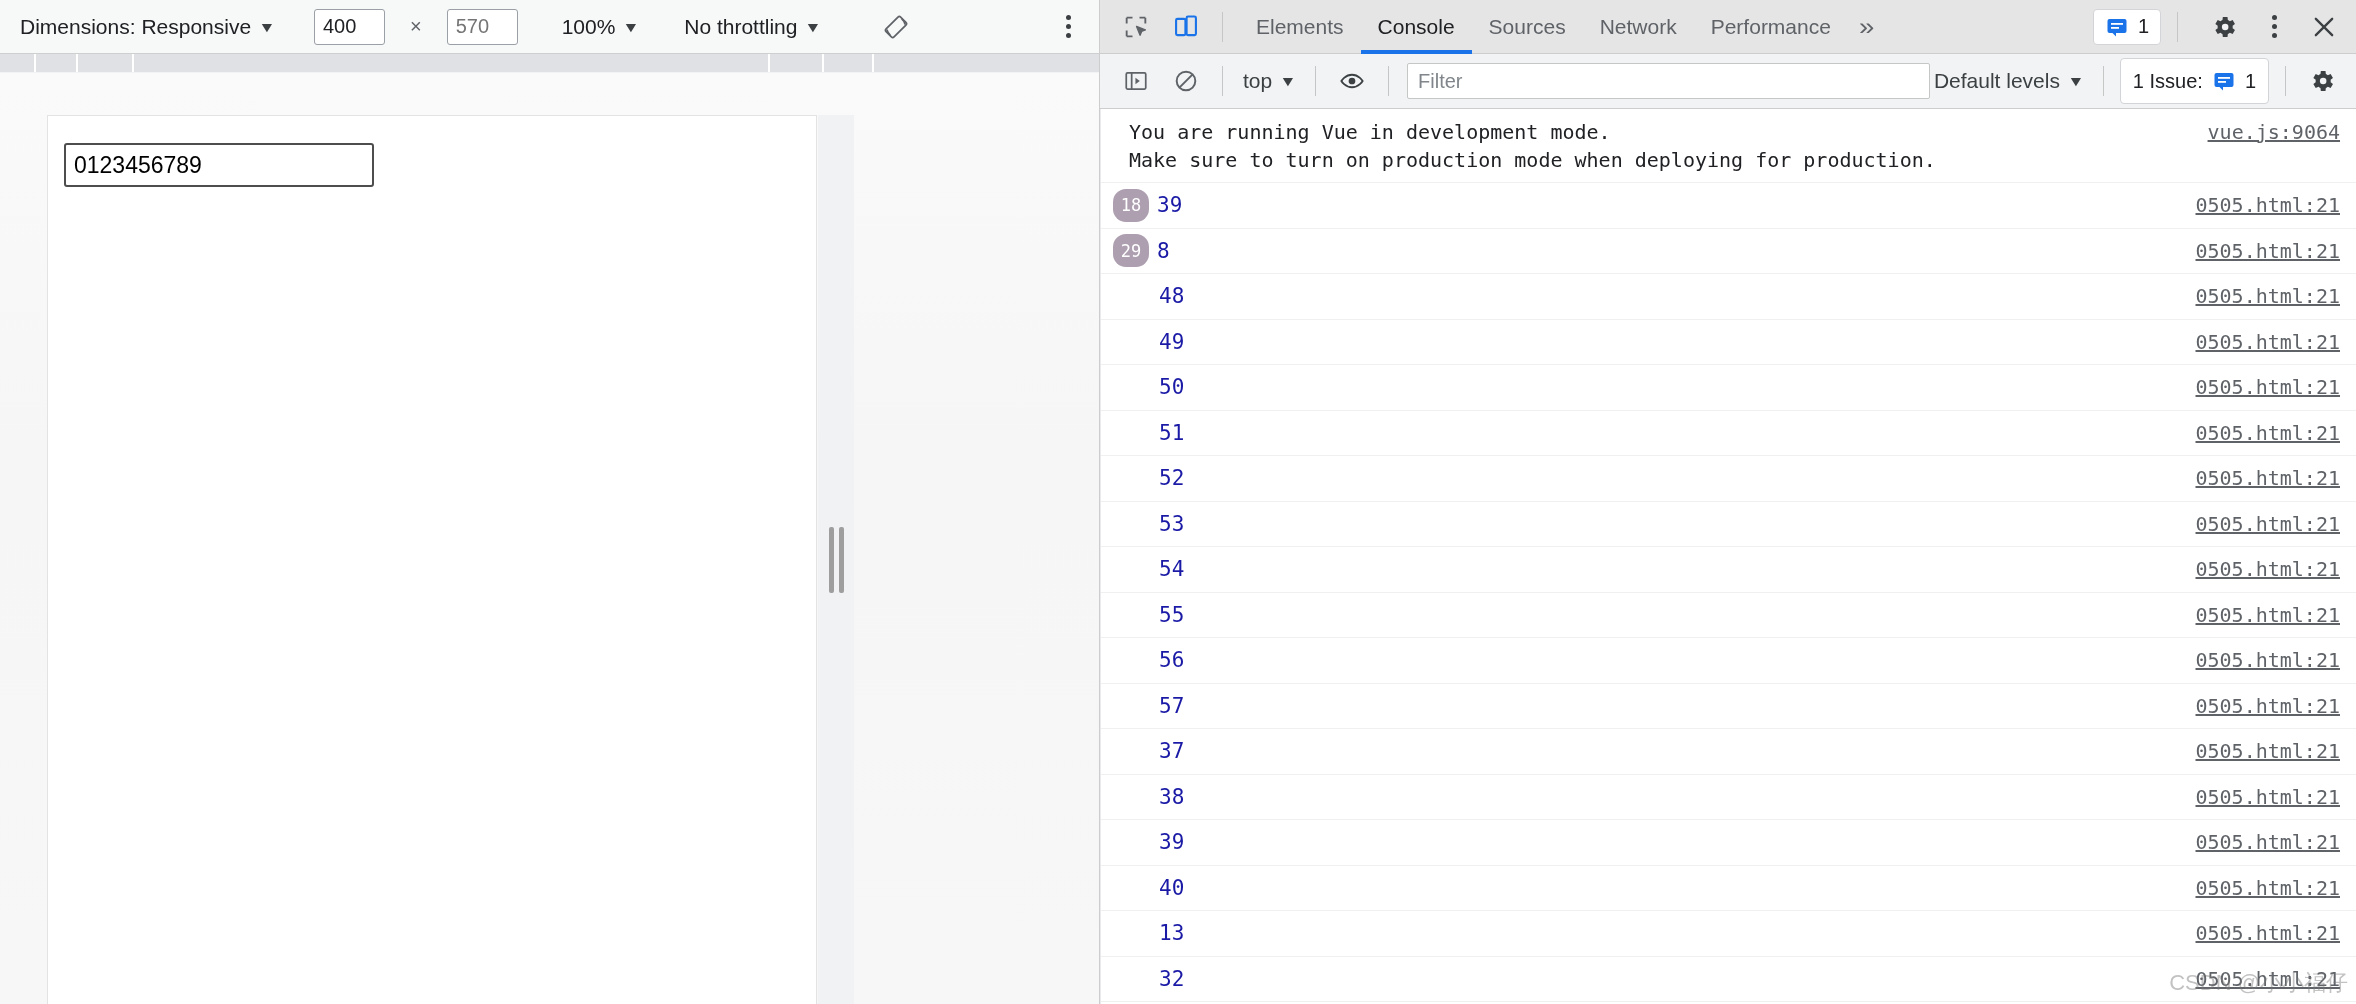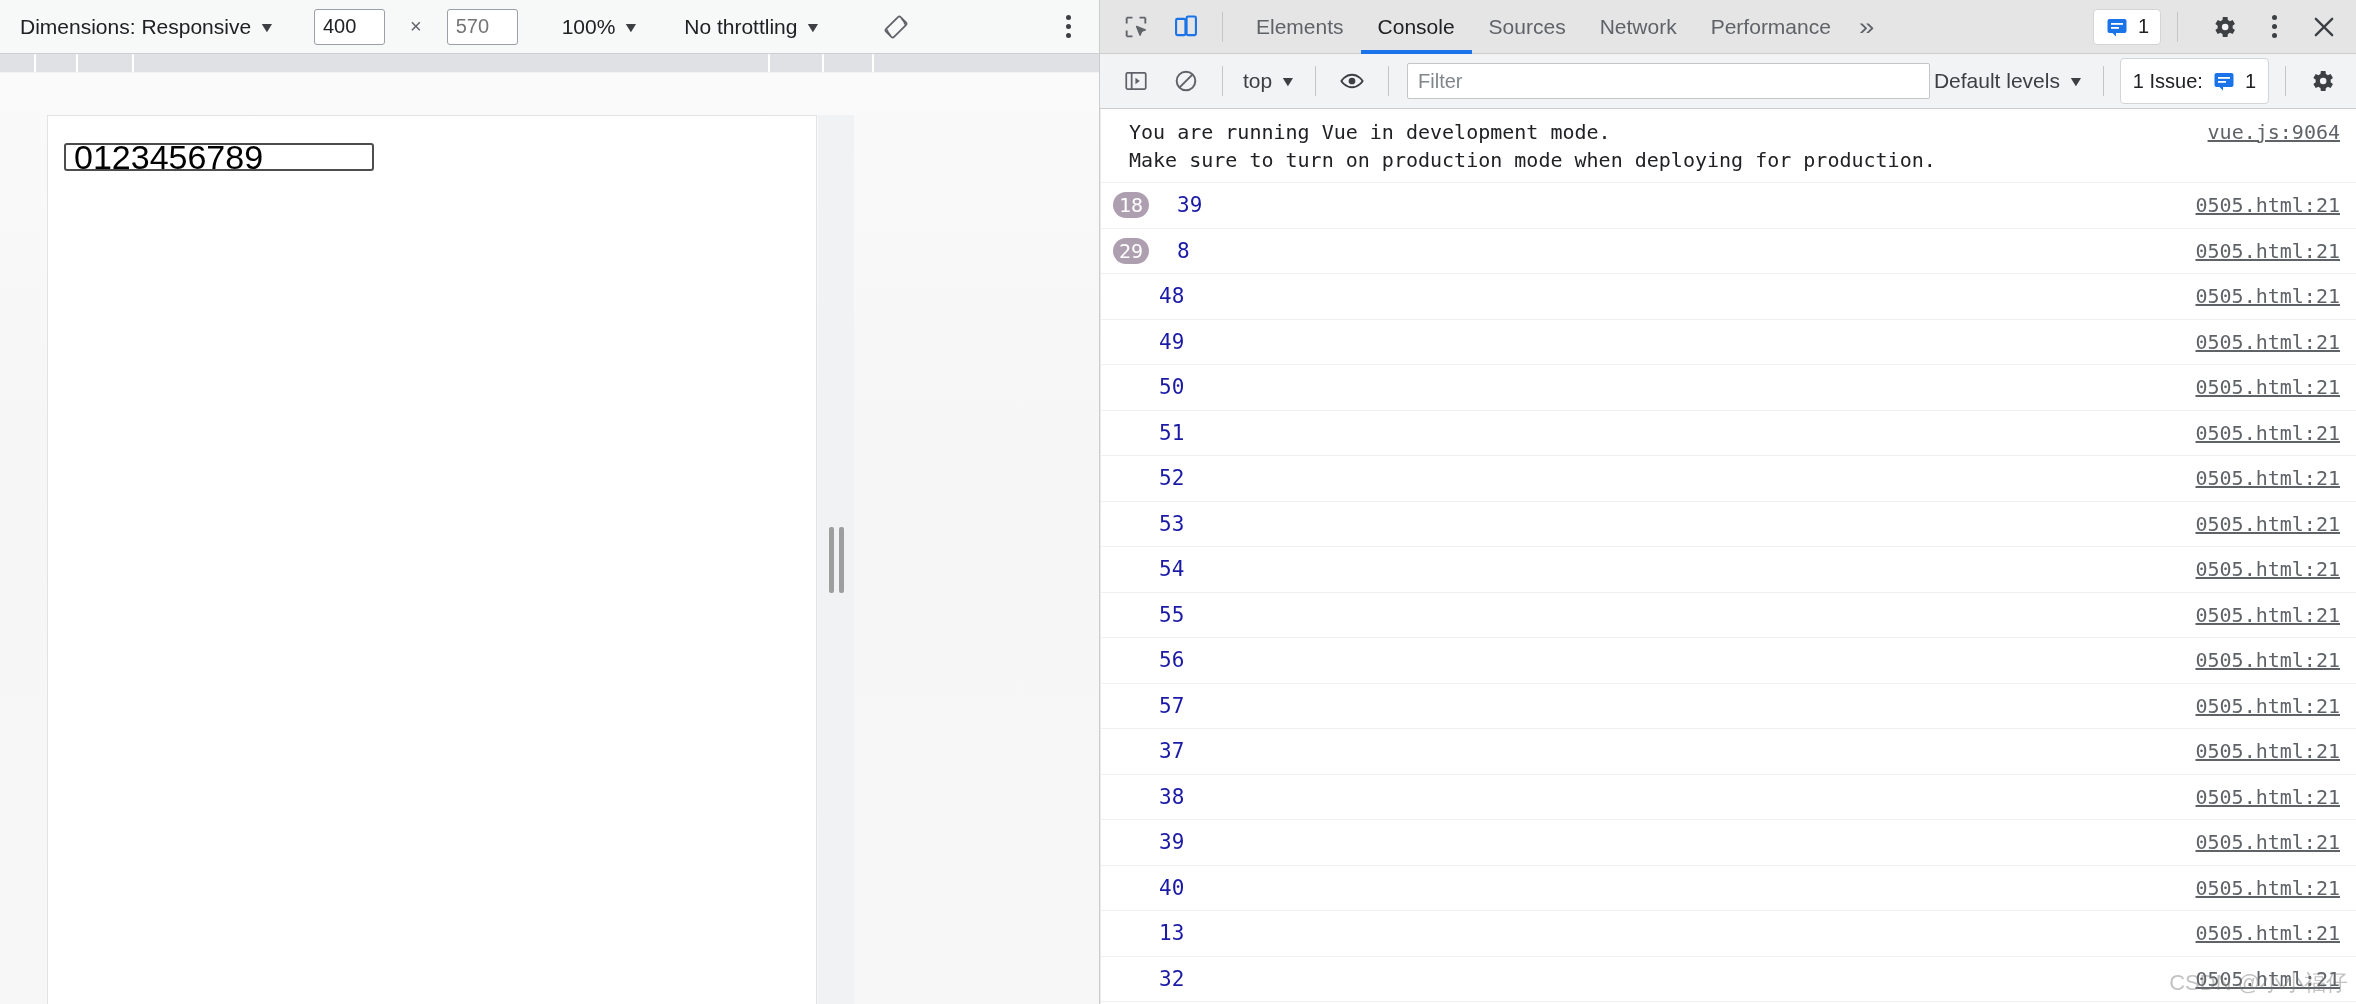--- a/index.html
+++ b/index.html
@@ -121,25 +121,25 @@
     width: 770px;
     bottom: 0;
     background: #ffffff;
     border: 1px solid #e3e3e3;
     border-bottom: none;
     overflow: hidden;
   }
   #page-input {
     position: absolute;
     left: 16px; top: 27px;
-    width: 310px; height: 28px;
+    width: 310px; height: 44px;
     border: 2px solid #4d4d4d;
     border-radius: 3px;
     background: #ffffff;
-    font-size: 34px;
+    font-size: 23px;
     font-family: "Liberation Sans", sans-serif;
     color: #000;
     padding: 0 8px;
     outline: none;
   }
   #resize-handle-right {
     position: absolute;
     left: 818px;
     top: 42px;
     bottom: 0;
@@ -316,28 +316,28 @@
   }
   .logrow {
     display: flex;
     align-items: center;
     height: 45.5px;
     border-bottom: 1px solid #f0f0f0;
     padding: 0 16px 0 12px;
     position: relative;
   }
   .badge {
-    width: 36px; height: 26px;
+    width: 36px; height: 33px;
     border-radius: 13px;
     background: #ad9eb0;
     color: #ffffff;
     font-family: "DejaVu Sans Mono", monospace;
-    font-size: 20px;
+    font-size: 17px;
     display: flex; align-items: center; justify-content: center;
-    margin-right: 28px;
+    margin-right: 8px;
     flex: 0 0 auto;
   }
   .badge-spacer { width: 36px; margin-right: 10px; flex: 0 0 auto; }
   .logval {
     font-family: "DejaVu Sans Mono", monospace;
     font-size: 21px;
     color: #1a1aa6;
   }
   .logsrc {
     margin-left: auto;

